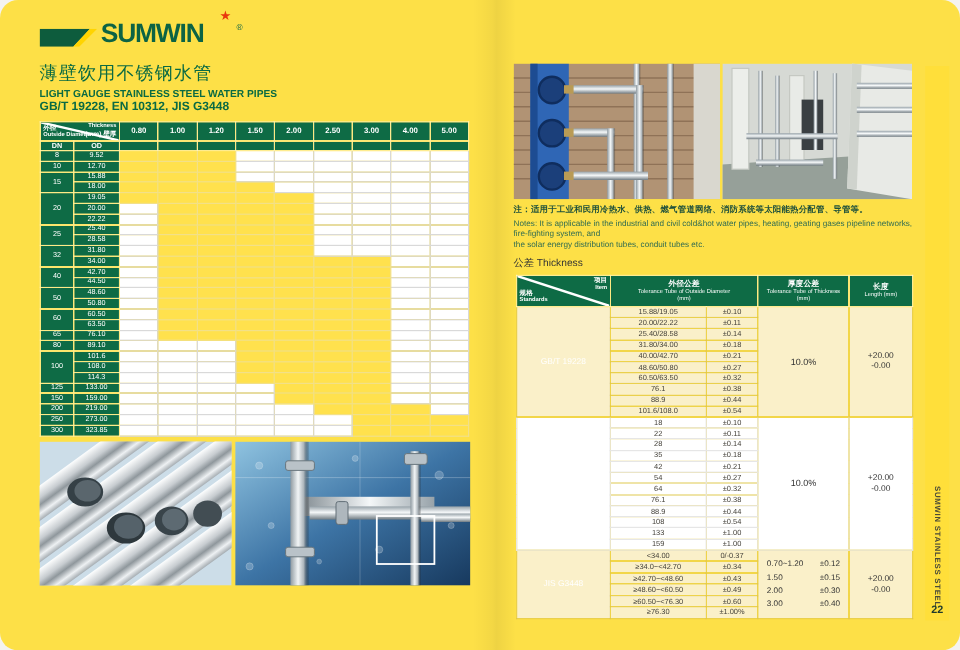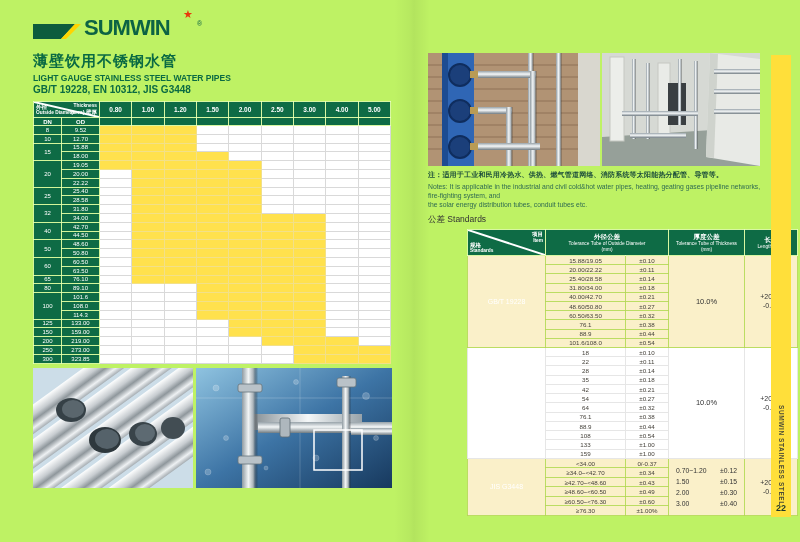--- a/index.html
+++ b/index.html
@@ -1,26 +1,26 @@
 <!DOCTYPE html>
 <html><head>
 <meta charset="utf-8">
 <style>
   html,body{margin:0;padding:0;}
   body{width:800px;height:542px;position:relative;background:#f4f3f0;font-family:"Liberation Sans",sans-serif;overflow:hidden;}
-  .canvas{position:absolute;inset:0;background:#bef264;}
+  .canvas{position:absolute;inset:0;background:#fde047;border-radius:15px;}
   .spine{position:absolute;left:394px;top:0;width:36px;height:542px;
     background:linear-gradient(to right,rgba(0,0,0,0),rgba(0,0,0,.04) 45%,rgba(0,0,0,.06) 55%,rgba(0,0,0,0));}
   .abs{position:absolute;}
 
   
   .lp-brand{left:84px;top:15px;font-size:22px;font-weight:bold;color:#0c6344;letter-spacing:-1px;}
   .lp-star{left:183px;top:9px;font-size:11px;color:#e8380d;line-height:1;}
   .lp-reg{left:197px;top:20px;font-size:7px;color:#0c6344;}
-  .lp-title-cn{left:33px;top:52px;font-size:15px;font-weight:bold;color:#0a6a43;letter-spacing:1px;}
+  .lp-title-cn{left:33px;top:52px;font-size:15px;font-weight:normal;color:#0a6a43;letter-spacing:1px;}
   .lp-title-en{left:33px;top:73px;font-size:8.5px;font-weight:bold;color:#0a6a43;}
   .lp-standards{left:33px;top:84px;font-size:10px;font-weight:bold;color:#0a6a43;}
 
   
   .lp-table{left:33px;top:101px;}
   #size-table{border-collapse:collapse;table-layout:fixed;width:358px;}
   #size-table th,#size-table td{padding:0;box-sizing:border-box;overflow:hidden;white-space:nowrap;text-align:center;vertical-align:middle;}
   #size-table .thcol{background:#0e6b45;color:#fff;font-size:6.5px;font-weight:bold;height:16px;border:0.5px solid rgba(255,255,255,.4);}
   #size-table .thcol-empty{background:#0e6b45;height:8px;border:0.5px solid rgba(255,255,255,.4);}
   #size-table .corner{background:#0e6b45;position:relative;height:16px;border:0.5px solid rgba(255,255,255,.4);}
@@ -41,21 +41,21 @@
   .rp-photo2{left:602px;top:53px;width:158px;height:113px;}
   .photo svg{display:block;width:100%;height:100%;}
 
   
   .rp-note-cn{left:428px;top:170px;font-size:7px;font-weight:bold;color:#1d4f3b;letter-spacing:.2px;}
   .rp-note-en{left:428px;top:182px;width:338px;font-size:6.8px;color:#2f6b51;line-height:9px;}
   .rp-tol-heading{left:428px;top:214px;font-size:8.5px;color:#333;}
 
   
   .rp-table{left:430px;top:229px;}
-  #tol-table{border-collapse:collapse;table-layout:fixed;width:330px;margin-left:37px;}
+  #tol-table{border-collapse:collapse;table-layout:fixed;width:330px;}
   #tol-table th,#tol-table td{padding:0;box-sizing:border-box;overflow:hidden;text-align:center;vertical-align:middle;}
   #tol-table th{background:#0e6b45;color:#fff;height:26px;border:0.5px solid rgba(255,255,255,.4);}
   #tol-table .hcn{font-size:6.5px;font-weight:bold;line-height:8px;}
   #tol-table .hen{font-size:4.8px;font-weight:normal;line-height:6px;}
   #tol-table .tcorner{position:relative;}
   #tol-table tr.r0{height:9.2px;} #tol-table tr.r1{height:9.25px;} #tol-table tr.r2{height:9.5px;}
   #tol-table tr.beige td{background:#faf0c9;border:0.5px solid rgba(180,160,90,.25);}
   #tol-table tr.white td{background:#fff;border:0.5px solid #e6e6e6;}
   #tol-table td.std{background:#0e6b45;color:#fff;font-size:7px;border:0.5px solid rgba(255,255,255,.35);}
   #tol-table .odv,#tol-table .odt{font-size:6.2px;color:#44413a;}
@@ -604,21 +604,21 @@
             <rect x="112" y="56" width="46" height="5"></rect>
         </g>
       </svg>
     </div>
 
     <div class="abs rp-note-cn">注：适用于工业和民用冷热水、供热、燃气管道网络、消防系统等太阳能热分配管、导管等。</div>
     <div class="abs rp-note-en">
       <span>Notes: It is applicable in the industrial and civil cold&amp;hot water pipes,  heating, geating gases pipeline networks, fire-fighting system, and</span><br>
       <span>the solar energy distribution tubes, conduit tubes etc.</span>
     </div>
-    <div class="abs rp-tol-heading">公差 Standards</div>
+    <div class="abs rp-tol-heading">公差 Thickness</div>
 
     <div class="abs rp-table">
       <table id="tol-table">
         <colgroup>
             <col style="width:78px">
             <col style="width:80px">
             <col style="width:43px">
             <col style="width:76px">
             <col style="width:53px">
           </colgroup>

